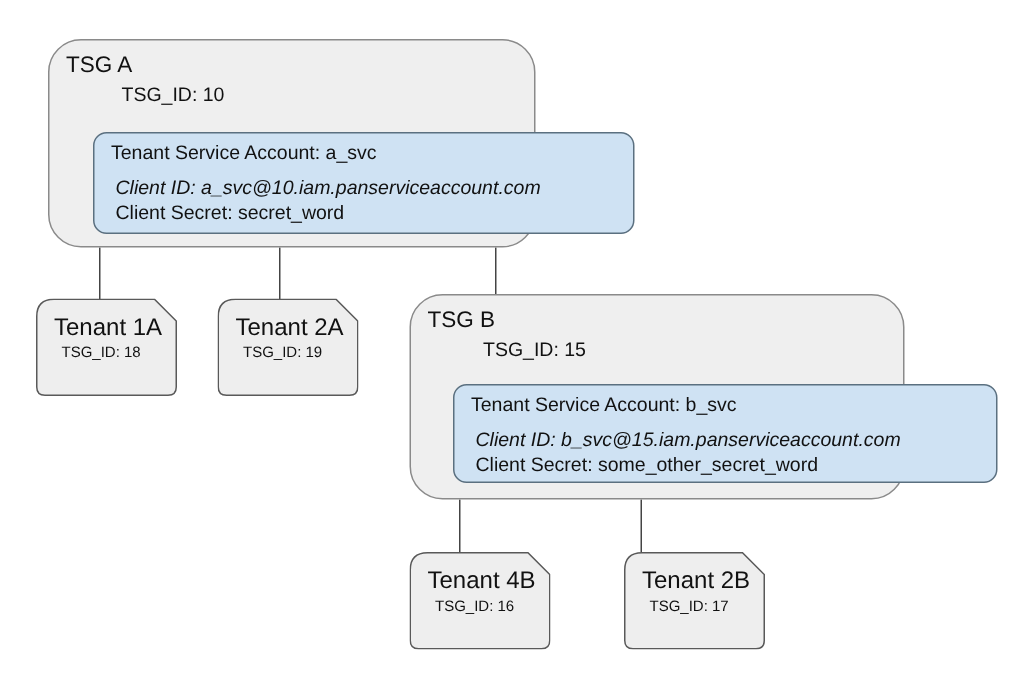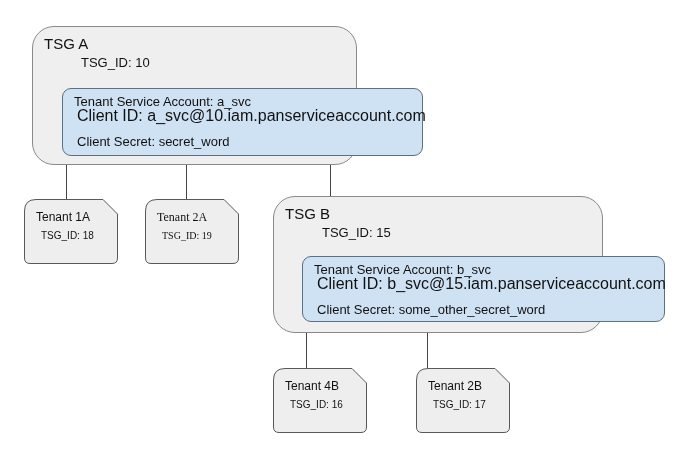--- a/index.html
+++ b/index.html
@@ -28,28 +28,28 @@
   .group-title{position:absolute;left:11px;top:8px;font-size:15px;white-space:nowrap;}
   .group-id{position:absolute;left:28px;top:28px;font-size:13px;white-space:nowrap;margin-left:20px;}
   .account-box{
     background:var(--account-fill);
     border:1px solid var(--account-border);
     border-radius:9px;
     box-sizing:border-box;
     z-index:3;
   }
   .account-line1{position:absolute;left:11px;top:5px;font-size:13px;white-space:nowrap;text-align:right;}
-  .account-line2{position:absolute;left:14px;top:18px;font-size:16px;white-space:nowrap;}
+  .account-line2{position:absolute;left:14px;top:28px;font-size:13px;white-space:nowrap;font-style:italic;}
   .account-line3{position:absolute;left:14px;top:45px;font-size:13px;white-space:nowrap;}
   .connector{
     width:1px;background:var(--connector);z-index:0;
   }
   .tenant-card{width:94px;height:65px;z-index:2;}
   .tenant-card svg{position:absolute;left:0;top:0;display:block;}
-  .tenant-name{position:absolute;left:12px;top:11px;font-size:12px;white-space:nowrap;}
+  .tenant-name{position:absolute;left:12px;top:11px;font-size:16px;white-space:nowrap;}
   .tenant-id{position:absolute;left:17px;top:31px;font-size:10px;white-space:nowrap;}
 </style>
 </head>
 <body>
 
 <div class="abs group-box" style="left:32px;top:26px;width:325px;height:139px;">
   <div class="group-title">TSG A</div>
   <div class="group-id">TSG_ID: 10</div>
 </div>
 
@@ -64,21 +64,21 @@
 <div class="abs connector" style="left:330px;top:165px;height:31px;"></div>
 
 <div class="abs tenant-card" style="left:24px;top:199px;">
   <svg width="94" height="65" viewBox="0 0 94 65">
     <path d="M 12 .5 H 79 L 93.5 15 V 59 Q 93.5 64.5 88 64.5 H 6 Q .5 64.5 .5 59 V 12 Q .5 .5 12 .5 Z" fill="var(--card-fill)" stroke="var(--card-border)" stroke-width="1"></path>
   </svg>
   <div class="tenant-name">Tenant 1A</div>
   <div class="tenant-id">TSG_ID: 18</div>
 </div>
 
-<div class="abs tenant-card" style="left:145px;top:199px;font-family:Liberation Serif, serif;">
+<div class="abs tenant-card" style="left:145px;top:199px;">
   <svg width="94" height="65" viewBox="0 0 94 65">
     <path d="M 12 .5 H 79 L 93.5 15 V 59 Q 93.5 64.5 88 64.5 H 6 Q .5 64.5 .5 59 V 12 Q .5 .5 12 .5 Z" fill="var(--card-fill)" stroke="var(--card-border)" stroke-width="1"></path>
   </svg>
   <div class="tenant-name">Tenant 2A</div>
   <div class="tenant-id">TSG_ID: 19</div>
 </div>
 
 <div class="abs group-box" style="left:273px;top:196px;width:330px;height:137px;">
   <div class="group-title">TSG B</div>
   <div class="group-id">TSG_ID: 15</div>

